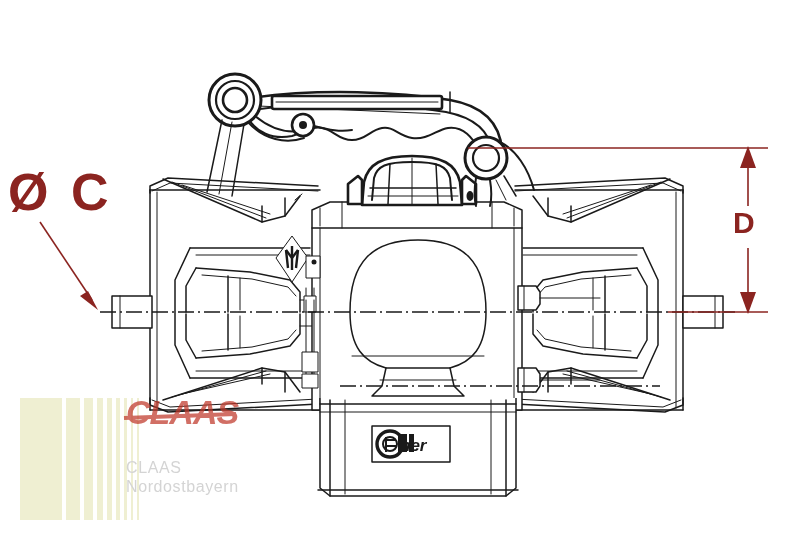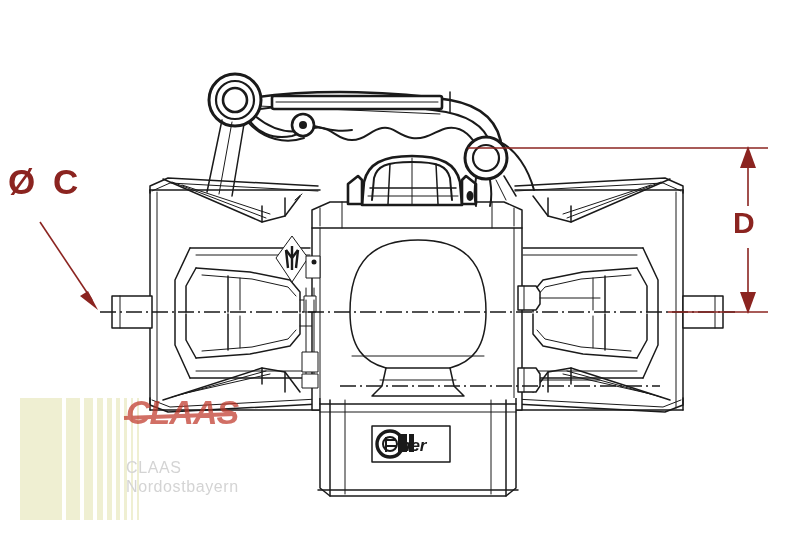--- a/index.html
+++ b/index.html
@@ -3,21 +3,21 @@
 <meta charset="utf-8">
 <style>
   html,body{margin:0;padding:0;background:#ffffff;}
   body{width:800px;height:554px;overflow:hidden;font-family:"Liberation Sans",sans-serif;}
   #stage{position:relative;width:800px;height:554px;background:#fff;}
   #stage svg{position:absolute;left:0;top:0;}
 
   .wm-text{position:absolute;left:126px;top:458px;color:#d4d4d4;font-family:"Liberation Sans",sans-serif;font-size:16px;line-height:19px;letter-spacing:.6px;white-space:pre-line;user-select:none;}
 
   .dim-label{position:absolute;color:#8B2420;font-family:"Liberation Sans",sans-serif;font-weight:bold;user-select:none;}
-  #labelC{left:8px;top:162px;font-size:35px;letter-spacing:4px;}
+  #labelC{left:8px;top:162px;font-size:52px;letter-spacing:4px;}
   #labelD{left:733px;top:206px;font-size:30px;}
 </style>
 </head>
 <body>
 
 <div id="stage">
 
   <svg width="800" height="554">
     <g>
       <rect x="20" y="398" width="42" height="122" fill="#efefd2"></rect>

